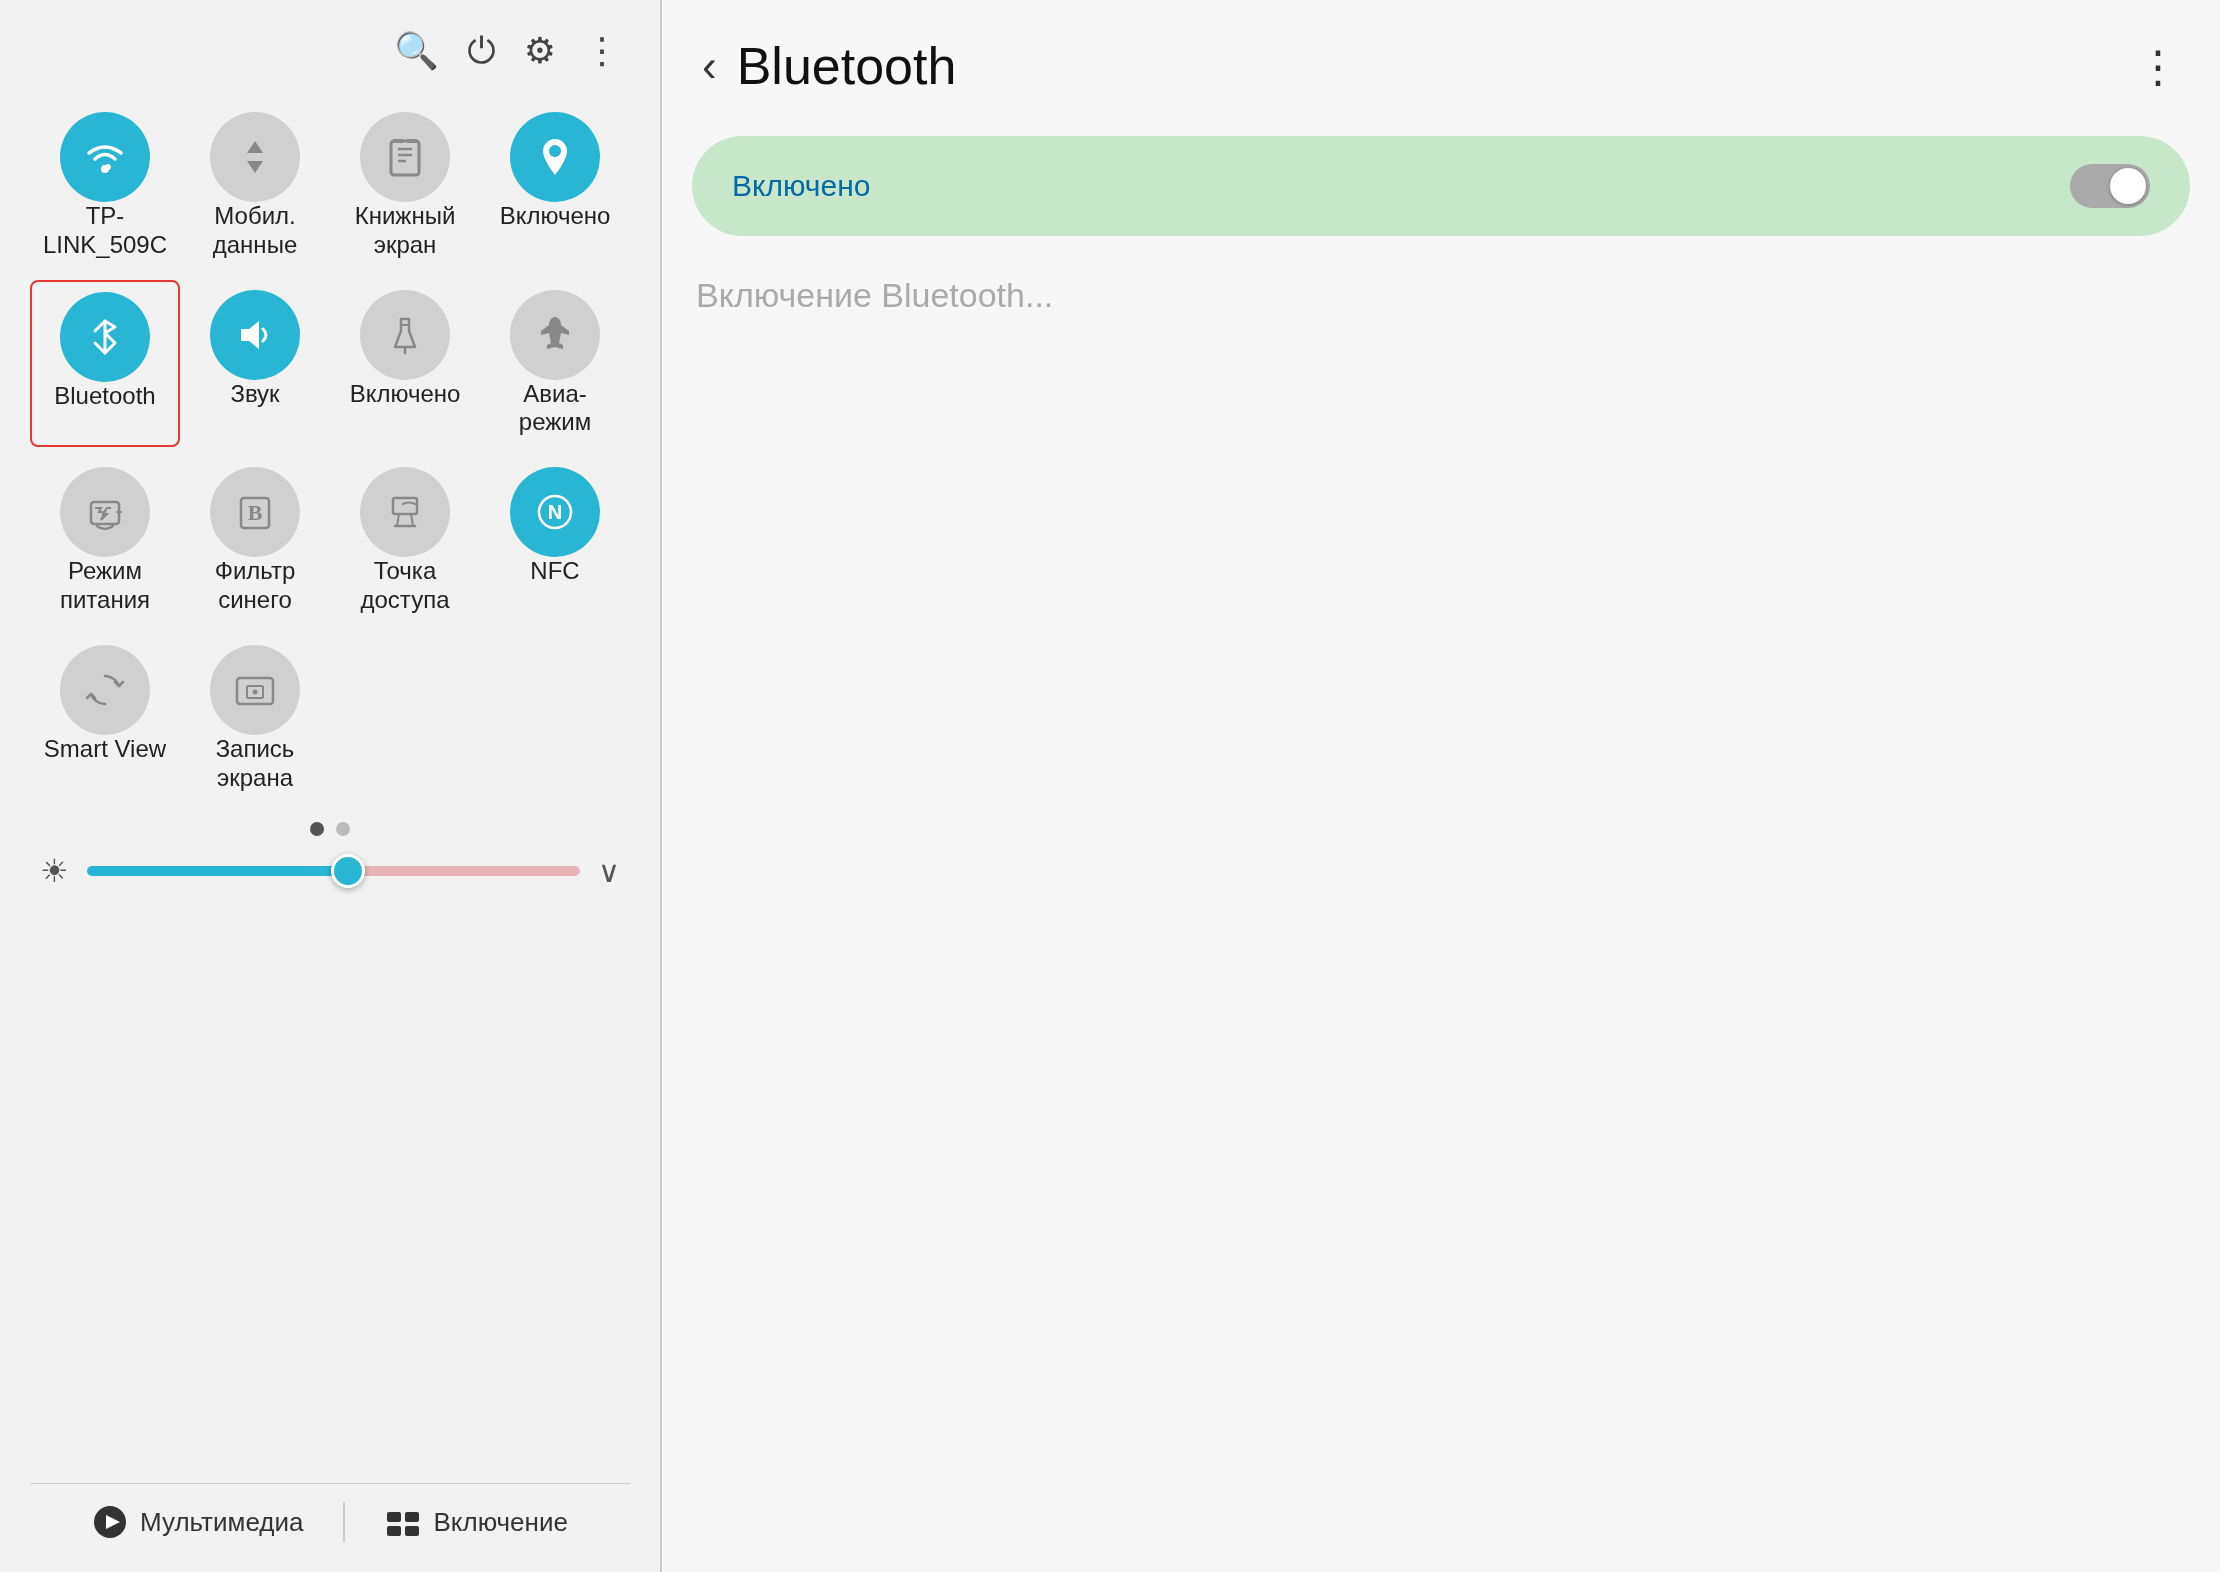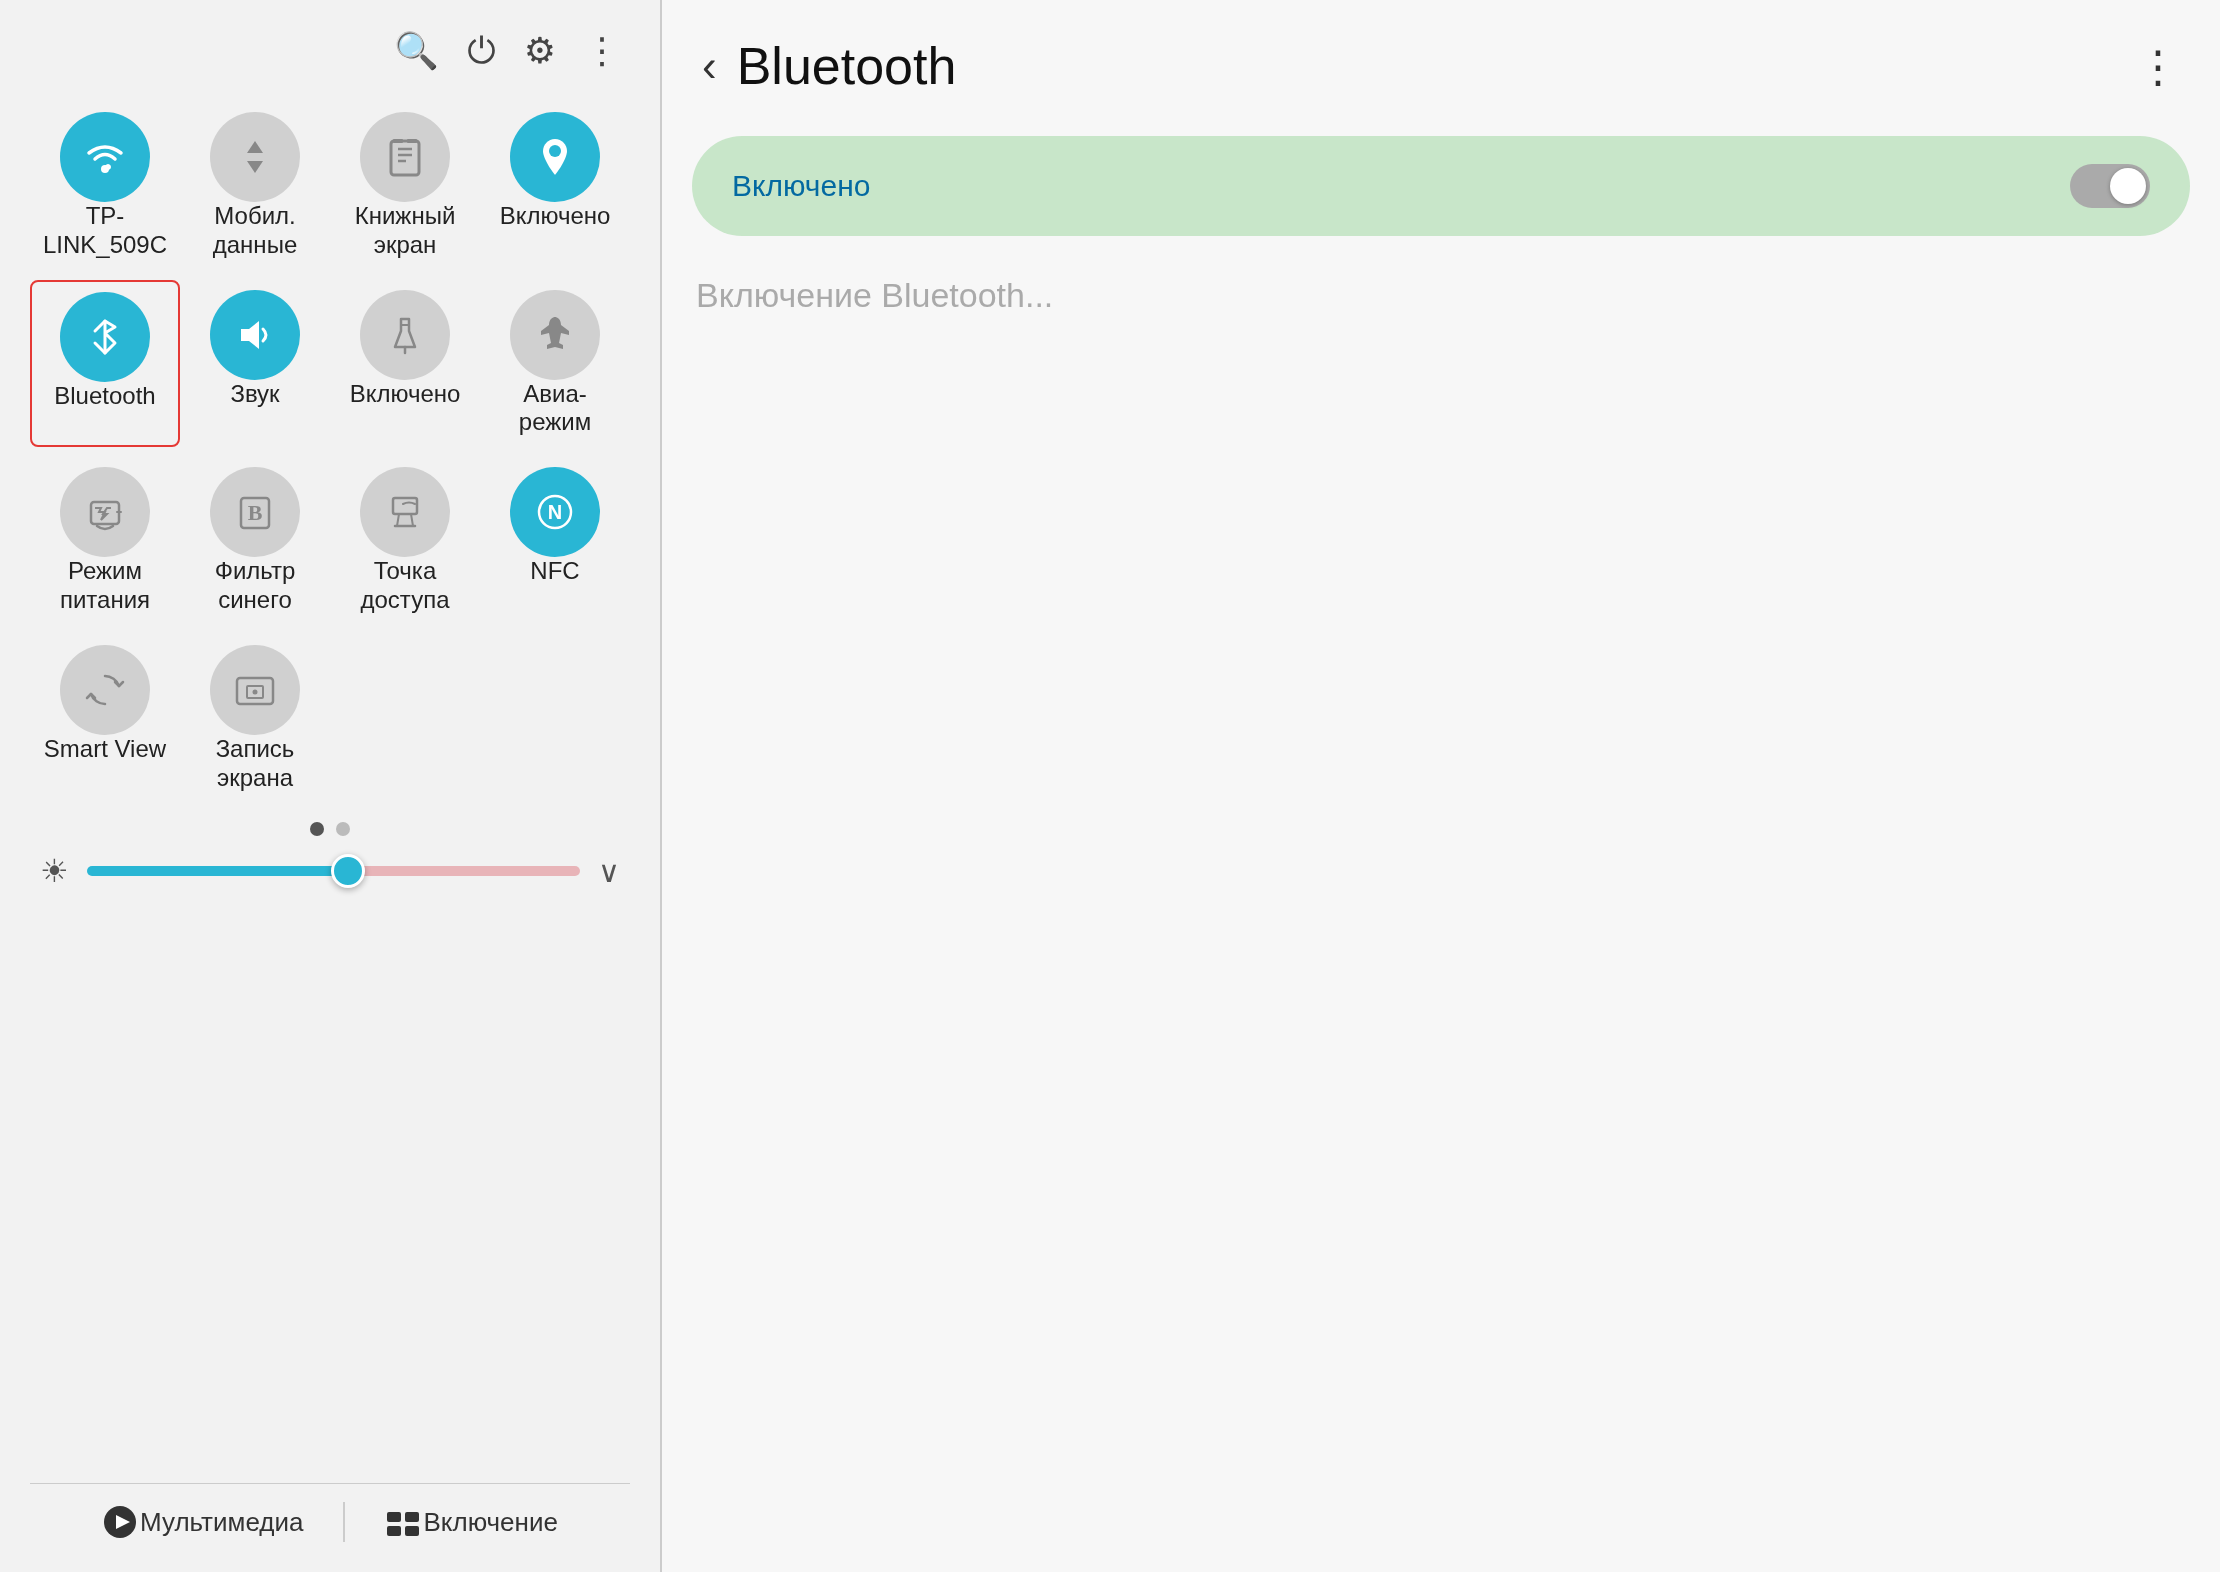--- a/index.html
+++ b/index.html
@@ -145,21 +145,21 @@
       align-items: center;
       justify-content: center;
       gap: 40px;
       padding: 18px 0 10px 0;
       margin-top: auto;
     }
 
     .bottom-btn {
       display: flex;
       align-items: center;
-      gap: 2px;
+      gap: 12px;
       font-size: 26px;
       color: #333;
       cursor: pointer;
     }
 
     .bottom-divider {
       width: 2px;
       height: 40px;
       background: #ccc;
     }

